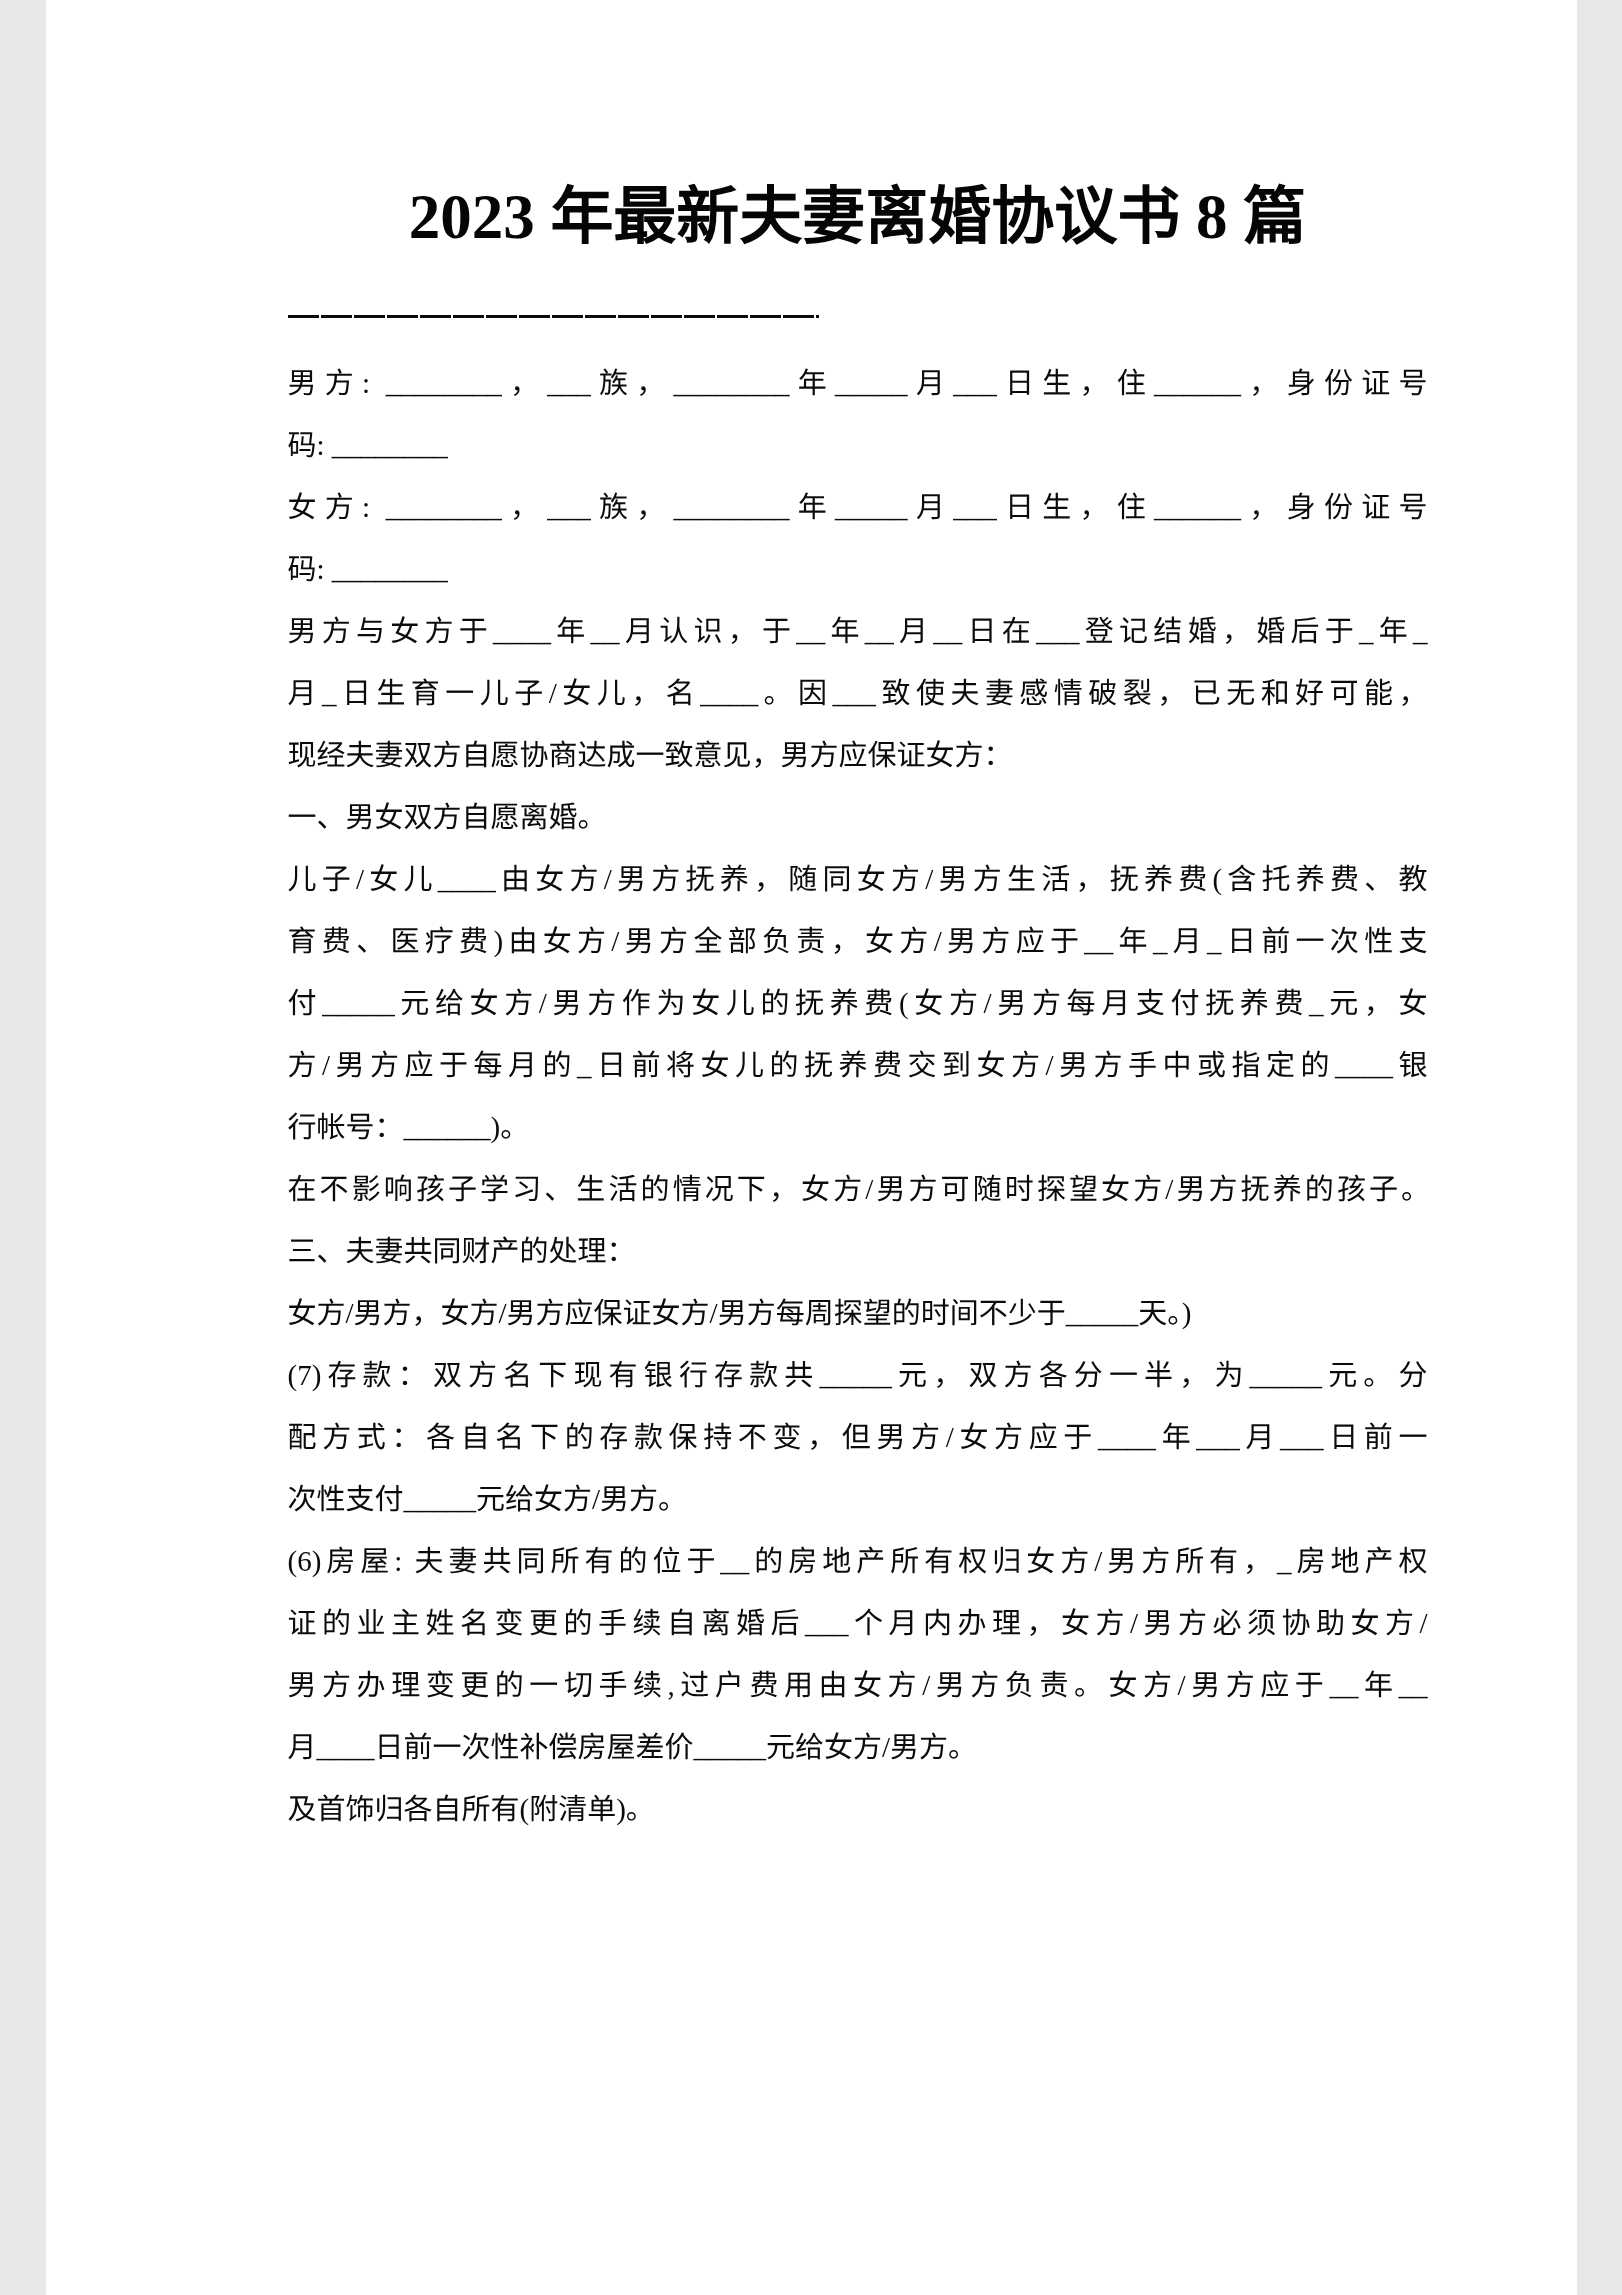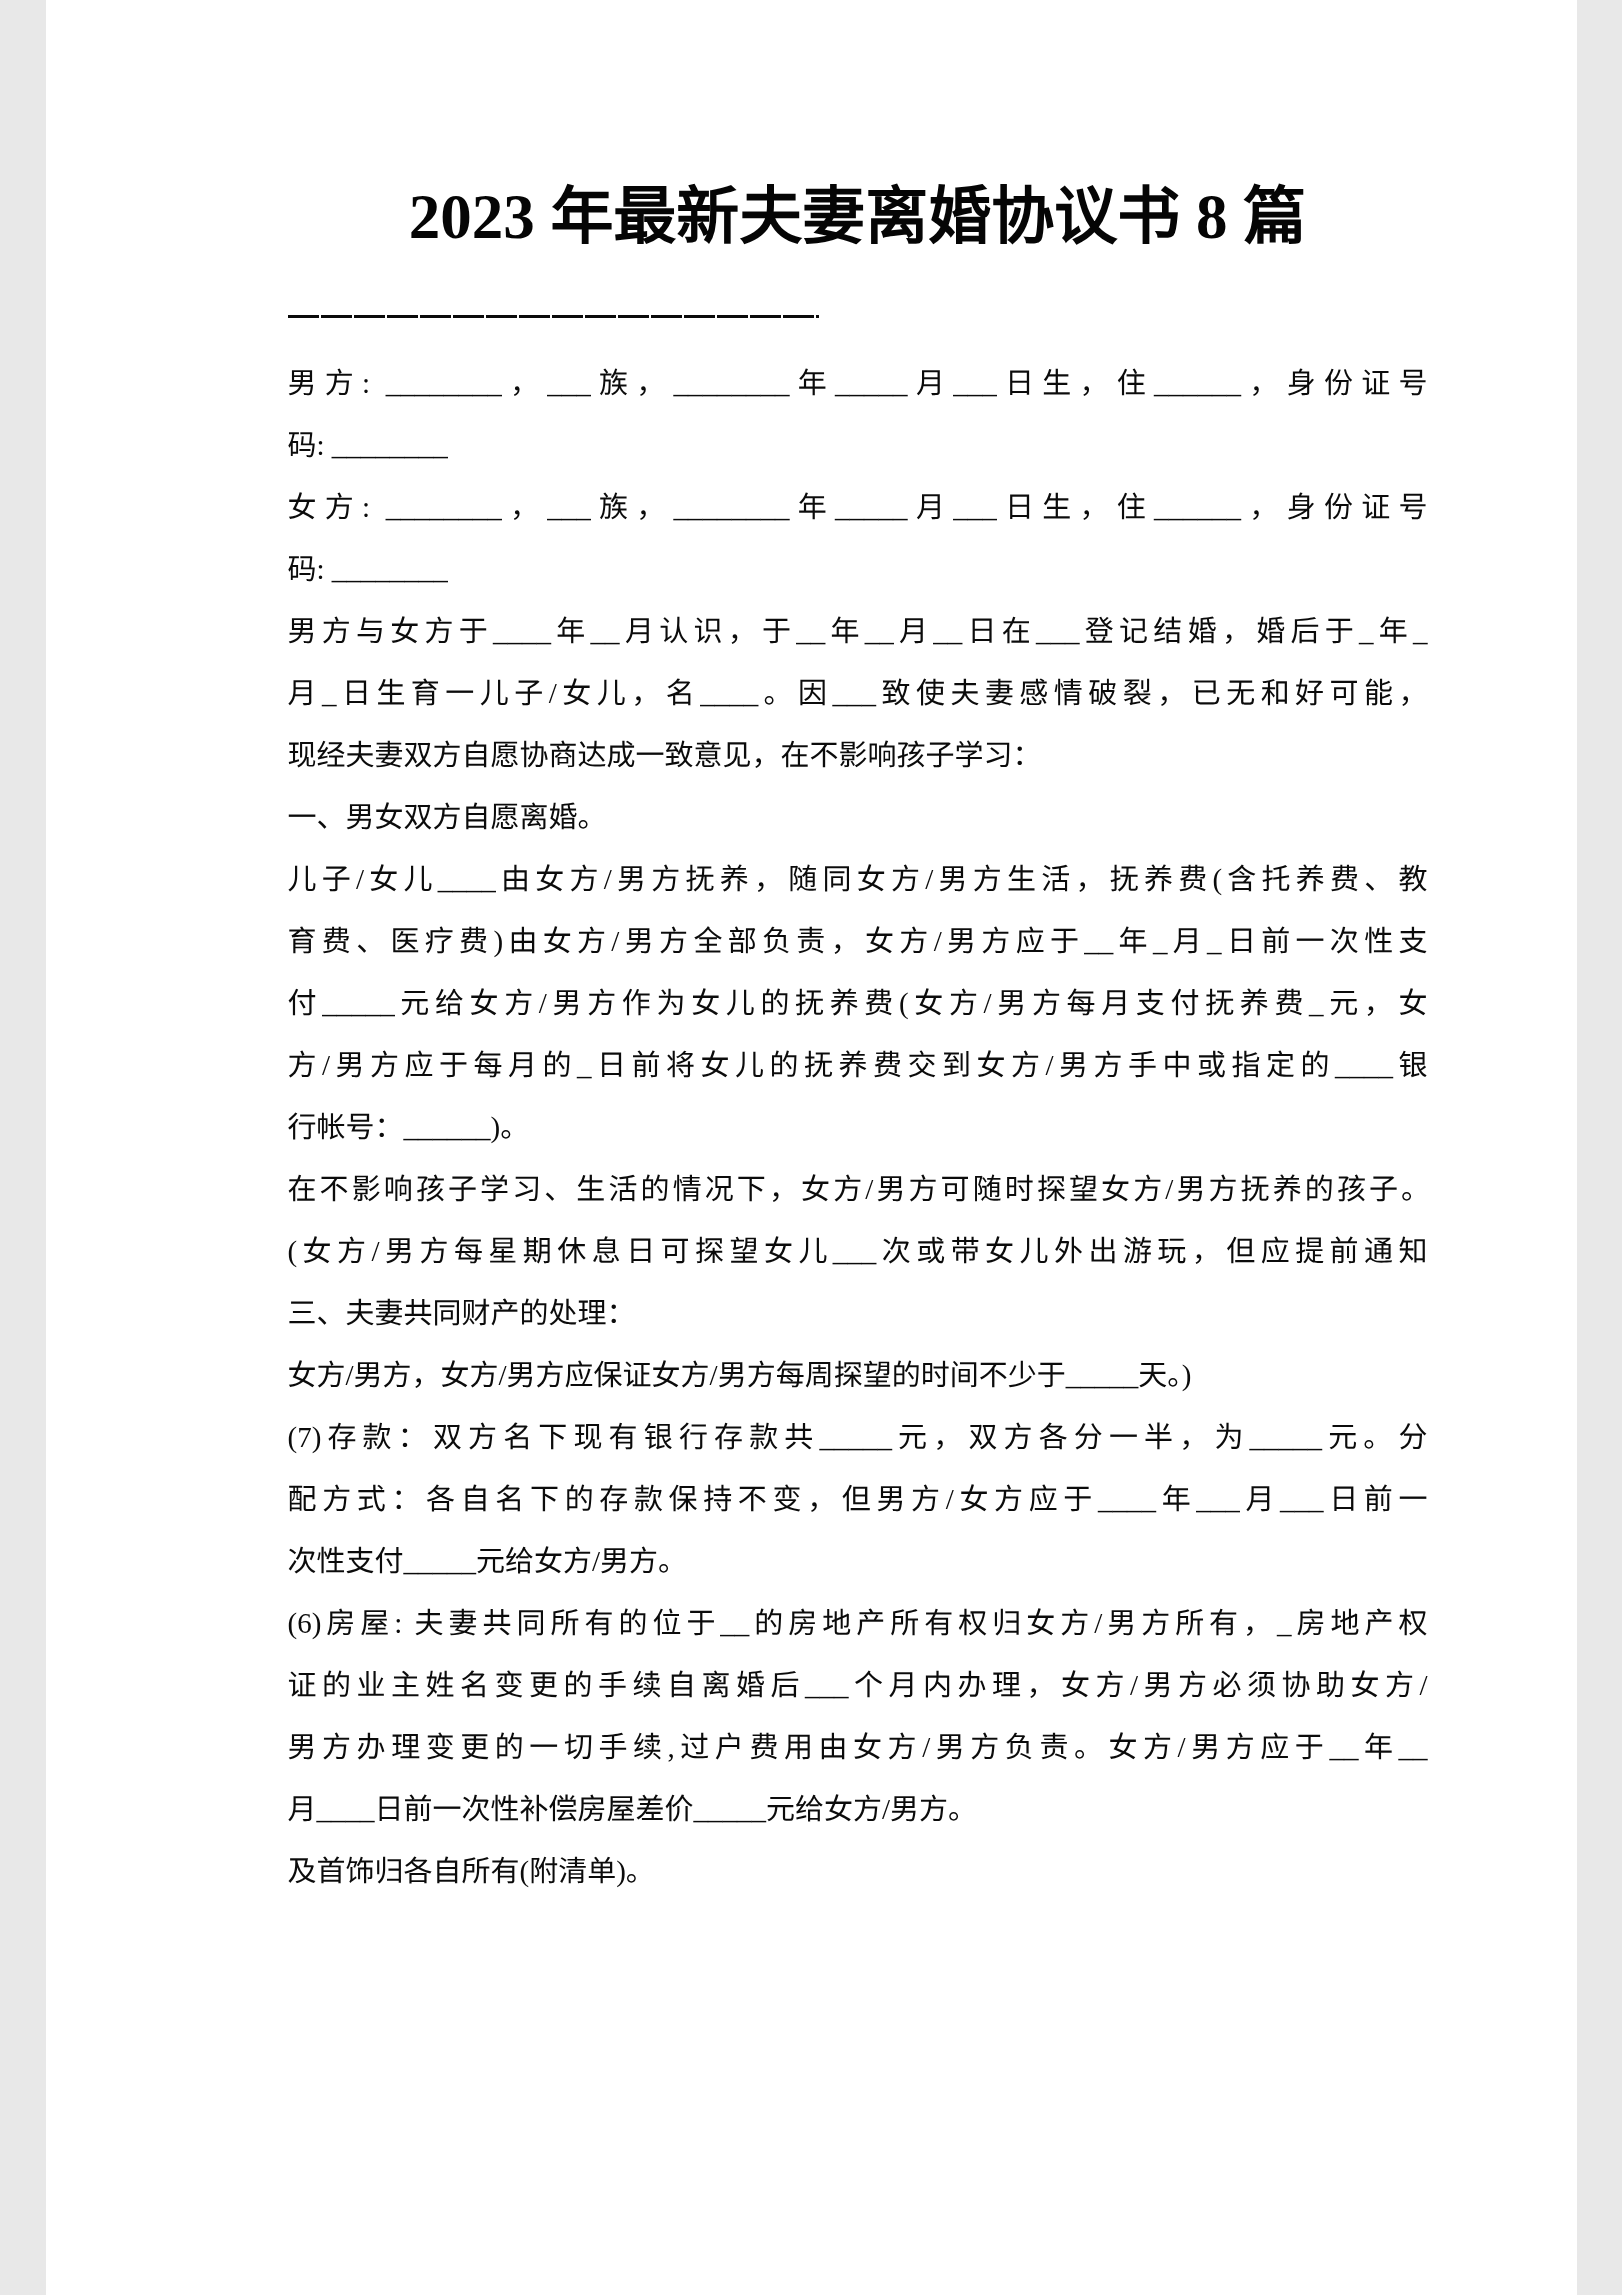--- a/index.html
+++ b/index.html
@@ -70,29 +70,28 @@
 
     <div class="title-underline"></div>
 
     <div class="doc-body">
       <div class="line fill">男方: ________，___族，________年_____月___日生，住______，身份证号</div>
       <div class="line">码: ________</div>
       <div class="line fill">女方: ________，___族，________年_____月___日生，住______，身份证号</div>
       <div class="line">码: ________</div>
       <div class="line fill">男方与女方于____年__月认识，于__年__月__日在___登记结婚，婚后于_年_</div>
       <div class="line fill">月_日生育一儿子/女儿，名____。因___致使夫妻感情破裂，已无和好可能，</div>
-      <div class="line">现经夫妻双方自愿协商达成一致意见，在不影响孩子学习：</div>
+      <div class="line">现经夫妻双方自愿协商达成一致意见，男方应保证女方：</div>
       <div class="line">一、男女双方自愿离婚。</div>
       <div class="line fill">儿子/女儿____由女方/男方抚养，随同女方/男方生活，抚养费(含托养费、教</div>
       <div class="line fill">育费、医疗费)由女方/男方全部负责，女方/男方应于__年_月_日前一次性支</div>
       <div class="line fill">付_____元给女方/男方作为女儿的抚养费(女方/男方每月支付抚养费_元，女</div>
       <div class="line fill">方/男方应于每月的_日前将女儿的抚养费交到女方/男方手中或指定的____银</div>
       <div class="line">行帐号：______)。</div>
       <div class="line fill tighter">在不影响孩子学习、生活的情况下，女方/男方可随时探望女方/男方抚养的孩子。</div>
-      <div class="line fill">(女方/男方每星期休息日可探望女儿___次或带女儿外出游玩，但应提前通知</div>
       <div class="line">三、夫妻共同财产的处理：</div>
       <div class="line">女方/男方，女方/男方应保证女方/男方每周探望的时间不少于_____天。)</div>
       <div class="line fill">(7)存款：双方名下现有银行存款共_____元，双方各分一半，为_____元。分</div>
       <div class="line fill">配方式：各自名下的存款保持不变，但男方/女方应于____年___月___日前一</div>
       <div class="line">次性支付_____元给女方/男方。</div>
       <div class="line fill">(6)房屋: 夫妻共同所有的位于__的房地产所有权归女方/男方所有，_房地产权</div>
       <div class="line fill">证的业主姓名变更的手续自离婚后___个月内办理，女方/男方必须协助女方/</div>
       <div class="line fill">男方办理变更的一切手续,过户费用由女方/男方负责。女方/男方应于__年__</div>
       <div class="line">月____日前一次性补偿房屋差价_____元给女方/男方。</div>
       <div class="line">及首饰归各自所有(附清单)。</div>

